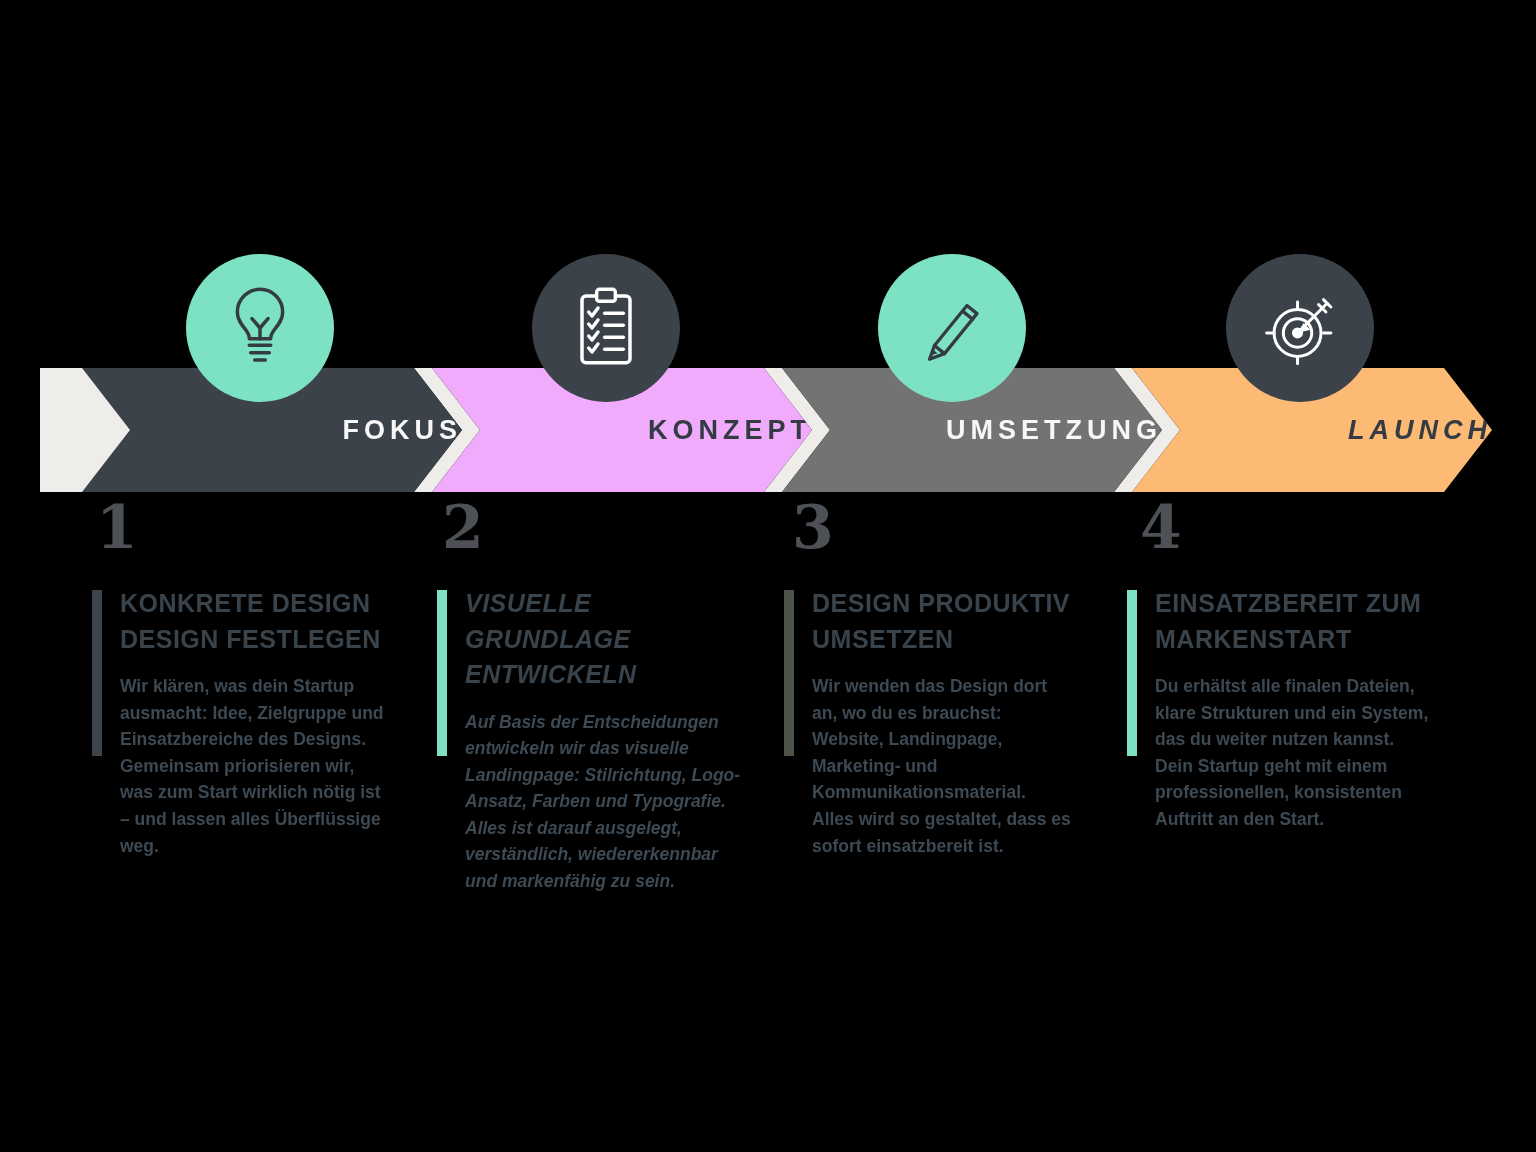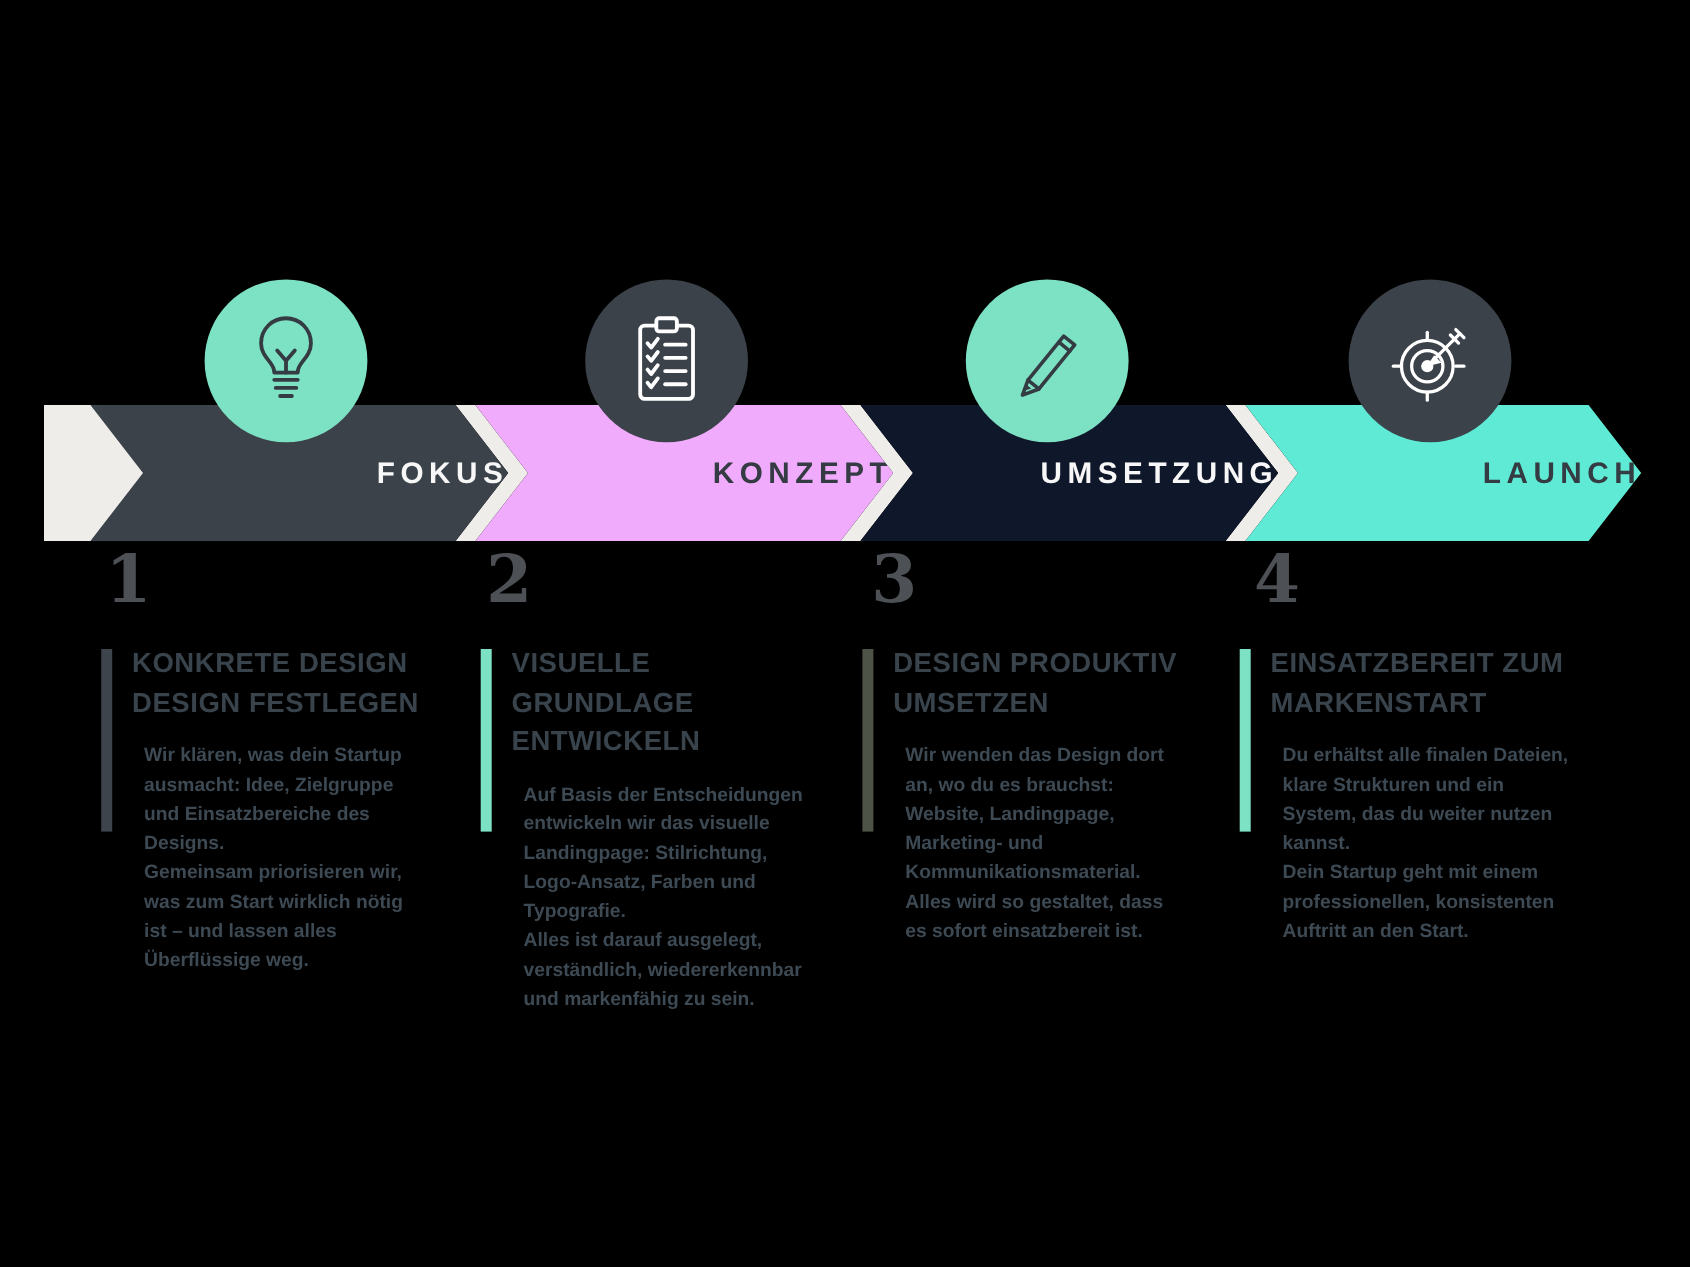--- a/index.html
+++ b/index.html
@@ -29,22 +29,22 @@
   .sep1 { left: 414px; }
   .sep2 { left: 764px; }
   .sep3 { left: 1114px; }
   .arrow {
     z-index: 3;
     clip-path: polygon(0 0, calc(100% - 48px) 0, 100% 50%, calc(100% - 48px) 100%, 0 100%, 48px 50%);
     display: flex; align-items: center; justify-content: flex-end;
   }
   .arrow1 { left: 82px;  width: 380px; background: #3b424a; }
   .arrow2 { left: 432px; width: 380px; background: #f0abfc; }
-  .arrow3 { left: 782px; width: 380px; background: #0f172a; }
-  .arrow4 { left: 1132px; width: 360px; background: #5eead4; }
+  .arrow3 { left: 782px; width: 380px; background: #737373; }
+  .arrow4 { left: 1132px; width: 360px; background: #fdba74; font-style: italic; }
   .arrow-label {
     font-size: 27px; font-weight: bold; letter-spacing: 5px;
     white-space: nowrap;
   }
   .label-light { color: #f7f7f7; }
   .label-dark  { color: #343b42; }
 
   
   .badge {
     position: absolute; top: 254px; width: 148px; height: 148px;
@@ -63,37 +63,37 @@
     font-weight: bold; font-size: 60px; color: #4d5055;
   }
   .num1 { left: 96px; }
   .num2 { left: 442px; }
   .num3 { left: 792px; }
   .num4 { left: 1140px; }
 
   
   .col { position: absolute; top: 586px; }
   .col1 { left: 92px;   width: 298px; }
-  .col2 { left: 437px;  width: 305px; }
+  .col2 { left: 437px;  width: 305px; font-style: italic; }
   .col3 { left: 784px;  width: 288px; }
   .col4 { left: 1127px; width: 322px; }
   .accent {
     position: absolute; left: 0; top: 4px; width: 10px; height: 166px;
   }
   .accent-dark  { background: #3d444c; }
   .accent-teal  { background: #7de1c3; }
   .accent-olive { background: #4d5347; }
   .col-content { margin-left: 28px; }
   .heading {
     margin: 0 0 16px 0;
     font-size: 25px; font-weight: bold; line-height: 1.42;
     letter-spacing: 0.5px; color: #39434c;
   }
   .body-text {
-    margin: 11px;
+    margin: 0;
     font-size: 17.5px; font-weight: bold; line-height: 1.52;
     color: #3d4953; white-space: pre-line;
   }
 </style>
 </head>
 <body>
 
 <div class="canvas">
 
   <div class="band-piece tail"></div>

